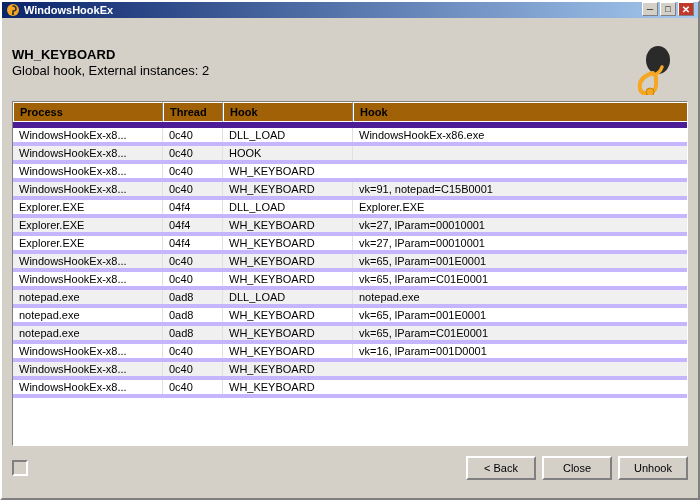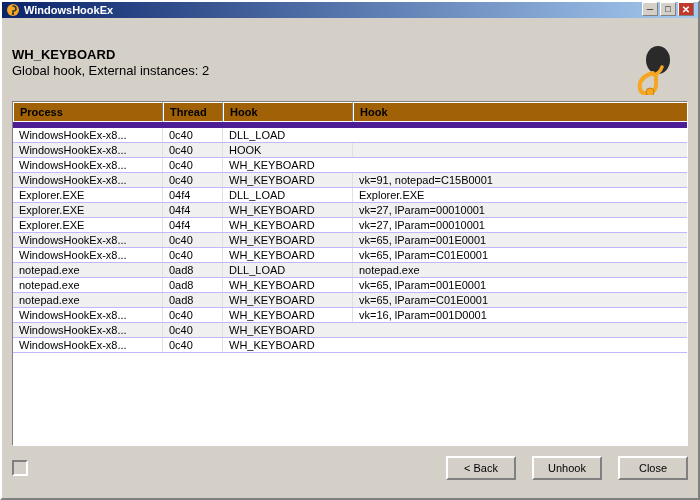--- a/index.html
+++ b/index.html
@@ -126,21 +126,21 @@
     .col-header:last-child {
       border-right: none;
     }
     .table-body {
       overflow-y: auto;
       flex: 1;
     }
     .table-row {
       display: grid;
       grid-template-columns: 150px 60px 130px 1fr;
-      border-bottom: 1px solid #c4b5fd;
+      border-bottom: 4px solid #c4b5fd;
     }
     .table-row:nth-child(odd) {
       background: #ffffff;
     }
     .table-row:nth-child(even) {
       background: #f0f0f0;
     }
     .cell {
       padding: 1px 6px;
       font-size: 11px;
@@ -167,21 +167,21 @@
       width: 16px;
       height: 16px;
       border: 2px solid #808080;
       border-right-color: #ffffff;
       border-bottom-color: #ffffff;
       background: #d4d0c8;
       cursor: pointer;
     }
     .footer-buttons {
       display: flex;
-      gap: 16px;
+      gap: 6px;
     }
     .btn {
       min-width: 70px;
       height: 24px;
       background: #d4d0c8;
       border: 2px solid #ffffff;
       border-right-color: #808080;
       border-bottom-color: #808080;
       font-size: 11px;
       cursor: pointer;
@@ -230,20 +230,21 @@
         <div class="col-header">Process</div>
         <div class="col-header">Thread</div>
         <div class="col-header">Hook</div>
         <div class="col-header">Hook</div>
       </div>
       <div class="table-body" id="table-body">
       <div class="table-row">
             <div class="cell">WindowsHookEx-x8...</div>
             <div class="cell">0c40</div>
             <div class="cell">DLL_LOAD</div>
+            <div class="cell">WindowsHookEx-x86.exe</div>
           </div>
           <div class="table-row">
             <div class="cell">WindowsHookEx-x8...</div>
             <div class="cell">0c40</div>
             <div class="cell">HOOK</div>
             <div class="cell"></div>
           </div>
           <div class="table-row">
             <div class="cell">WindowsHookEx-x8...</div>
             <div class="cell">0c40</div>
@@ -321,18 +322,18 @@
           </div>
         </div>
     </div>
 
     <div class="footer">
       <div class="footer-left">
         <div class="checkbox"></div>
       </div>
       <div class="footer-buttons">
         <button class="btn">&lt; Back</button>
+        <button class="btn">Close</button>
         <button class="btn">Unhook</button>
-        <button class="btn">Close</button>
       </div>
     </div>
   </div>
 </div>
 
 </body></html>

